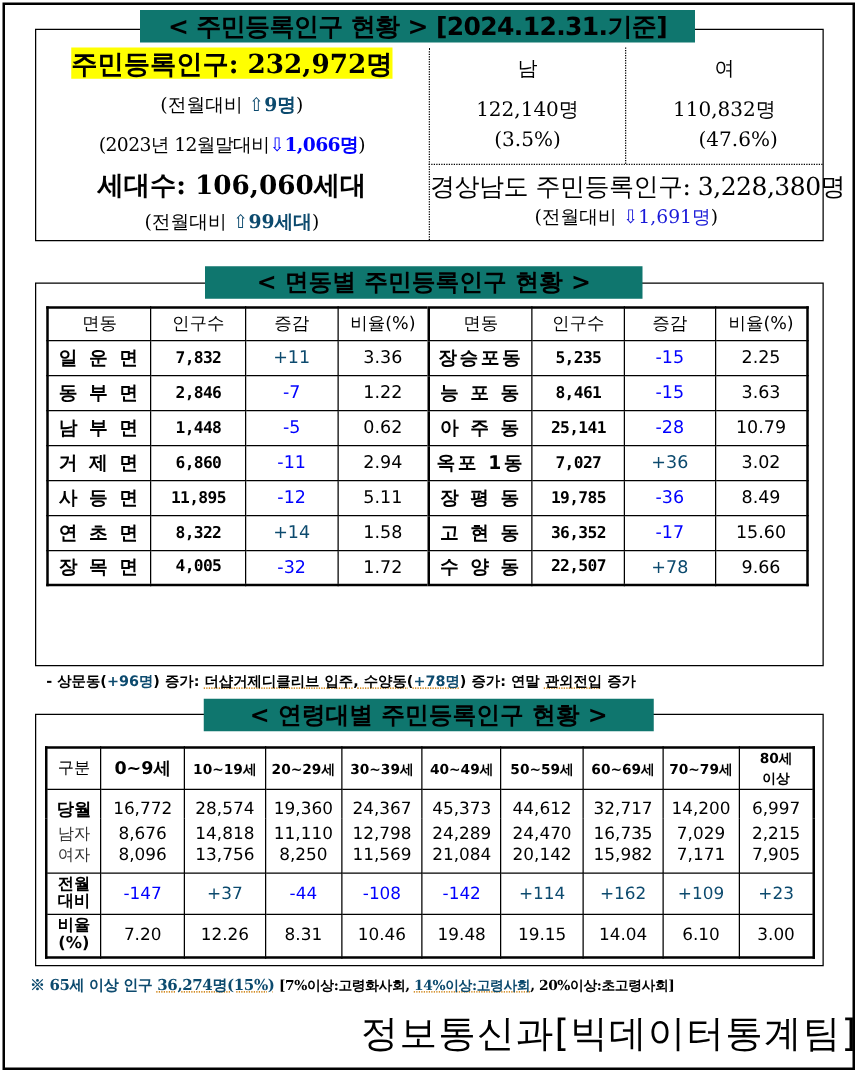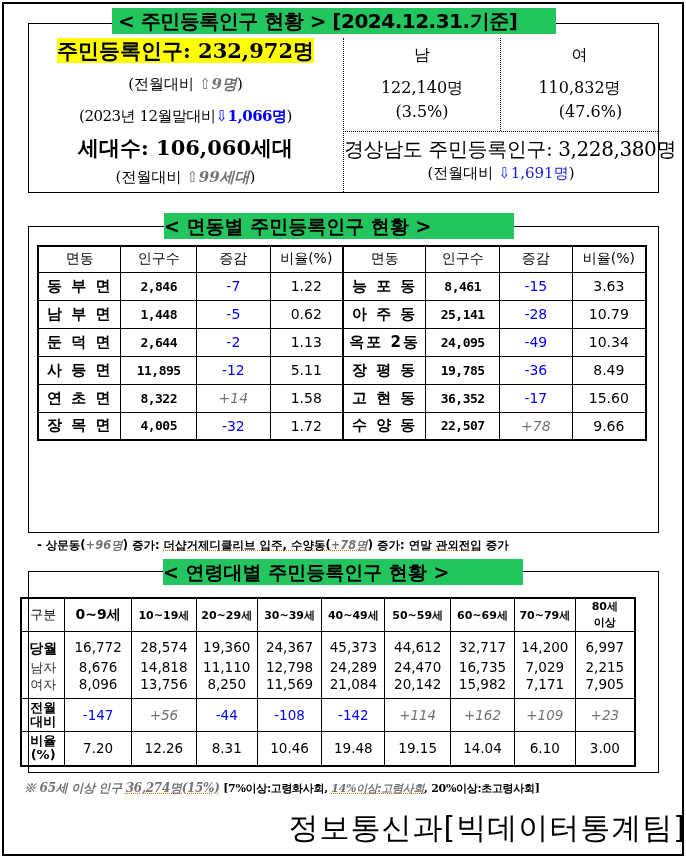--- a/index.html
+++ b/index.html
@@ -1,23 +1,23 @@
 <!DOCTYPE html>
 <html><head>
 <meta charset="utf-8">
 <style>
   * { box-sizing: border-box; margin: 0; padding: 0; }
   body { width: 686px; height: 858px; background: #fff; position: relative; overflow: hidden;
          font-family: "DejaVu Serif", "Liberation Serif", serif; color: #000; }
   .outer { position: absolute; left: 2px; top: 2px; width: 682px; height: 854px; border: 2px solid #000; }
   .abs { position: absolute; text-align: center; }
   .box { position: absolute; border: 1px solid #000; }
-  .section-title { position: absolute; background: #22c55e; font-family: "DejaVu Sans", sans-serif;
-                   font-weight: bold; white-space: nowrap; }
-  .red { color: #737373; font-style: italic; }
+  .section-title { position: absolute; background: #0f766e; font-family: "DejaVu Sans", sans-serif;
+                   font-weight: bold; white-space: nowrap; text-align: center; }
+  .red { color: #0c4a6e; }
   .blue { color: #0000ff; }
   .num-blue { color: #1a1ad8; }
 
   
   .title1 { left: 112px; top: 8px; width: 444px; font-size: 20px; line-height: 26px; padding: 0 6px; letter-spacing: -0.5px; }
   .vdot { position: absolute; border-left: 1px dotted #000; }
   .hdot { position: absolute; border-top: 1px dotted #000; }
   .t-center { position: absolute; text-align: center; white-space: nowrap; }
   .highlight { background: #ffff00; font-weight: bold; font-family: "DejaVu Serif", serif; }
 
@@ -102,48 +102,58 @@
     <td>면동</td>
     <td>인구수</td>
     <td>증감</td>
     <td>비율(%)</td>
     <td class="divider">면동</td>
     <td>인구수</td>
     <td>증감</td>
     <td>비율(%)</td>
   </tr>
   <tr>
+    <td class="name">일 운 면</td>
+    <td class="pop">7,832</td>
+    <td class="red">+11</td>
+    <td>3.36</td>
+    <td class="name divider">장승포동</td>
+    <td class="pop">5,235</td>
+    <td class="blue">-15</td>
+    <td>2.25</td>
+  </tr>
+  <tr>
     <td class="name">동 부 면</td>
     <td class="pop">2,846</td>
     <td class="blue">-7</td>
     <td>1.22</td>
     <td class="name divider">능 포 동</td>
     <td class="pop">8,461</td>
     <td class="blue">-15</td>
     <td>3.63</td>
   </tr>
   <tr>
     <td class="name">남 부 면</td>
     <td class="pop">1,448</td>
     <td class="blue">-5</td>
     <td>0.62</td>
     <td class="name divider">아 주 동</td>
     <td class="pop">25,141</td>
     <td class="blue">-28</td>
     <td>10.79</td>
   </tr>
   <tr>
-    <td class="name">둔 덕 면</td>
-    <td class="pop">2,644</td>
-    <td class="blue">-2</td>
-    <td>1.13</td>
-    <td class="name divider">옥포 2동</td>
-    <td class="pop">24,095</td>
-    <td class="blue">-49</td>
-    <td>10.34</td>
+    <td class="name">거 제 면</td>
+    <td class="pop">6,860</td>
+    <td class="blue">-11</td>
+    <td>2.94</td>
+    <td class="name divider">옥포 1동</td>
+    <td class="pop">7,027</td>
+    <td class="red">+36</td>
+    <td>3.02</td>
   </tr>
   <tr>
     <td class="name">사 등 면</td>
     <td class="pop">11,895</td>
     <td class="blue">-12</td>
     <td>5.11</td>
     <td class="name divider">장 평 동</td>
     <td class="pop">19,785</td>
     <td class="blue">-36</td>
     <td>8.49</td>
@@ -171,21 +181,21 @@
 </tbody>
   </table>
 
 <div class="abs footnote" style="left:37px; top:537px; line-height:16px;">
   <span>- </span><span>상문동(</span><span class="red">+96명</span><span>) 증가: </span><span class="squig">더샵거제디클리브 입주,</span><span class="squig">  수양동(</span><span class="red squig">+78명</span><span>) 증가: 연말 </span><span class="squig">관외전입</span><span> 증가</span>
 </div>
 
 <div class="box" style="left:28px; top:571px; width:631px; height:202px;"></div>
 <div class="section-title" style="left:163px; top:559px; width:360px; font-size:19px; line-height:26px;">&lt; 연령대별 주민등록인구 현황 &gt;</div>
 
-<table class="grid age" style="left:20px; top:597px; width:616px; border:2px solid #000;">
+<table class="grid age" style="left:36px; top:597px; width:616px; border:2px solid #000;">
   <colgroup>
     <col style="width:44px">
       <col style="width:67px">
       <col style="width:65px">
       <col style="width:61px">
       <col style="width:65px">
     <col style="width:63px">
       <col style="width:66px">
       <col style="width:64px">
       <col style="width:61px">
@@ -226,21 +236,21 @@
     <td class="sex"><span>24,289</span><br><span>21,084</span></td>
     <td class="sex"><span>24,470</span><br><span>20,142</span></td>
     <td class="sex"><span>16,735</span><br><span>15,982</span></td>
     <td class="sex"><span>7,029</span><br><span>7,171</span></td>
     <td class="sex"><span>2,215</span><br><span>7,905</span></td>
   </tr>
   <tr class="diff">
     <td class="rowhead" style="white-space:pre-line;">전월
 대비</td>
     <td class="blue">-147</td>
-    <td class="red">+56</td>
+    <td class="red">+37</td>
     <td class="blue">-44</td>
     <td class="blue">-108</td>
     <td class="blue">-142</td>
     <td class="red">+114</td>
     <td class="red">+162</td>
     <td class="red">+109</td>
     <td class="red">+23</td>
   </tr>
   <tr class="ratio">
     <td class="rowhead" style="white-space:pre-line;">비율

